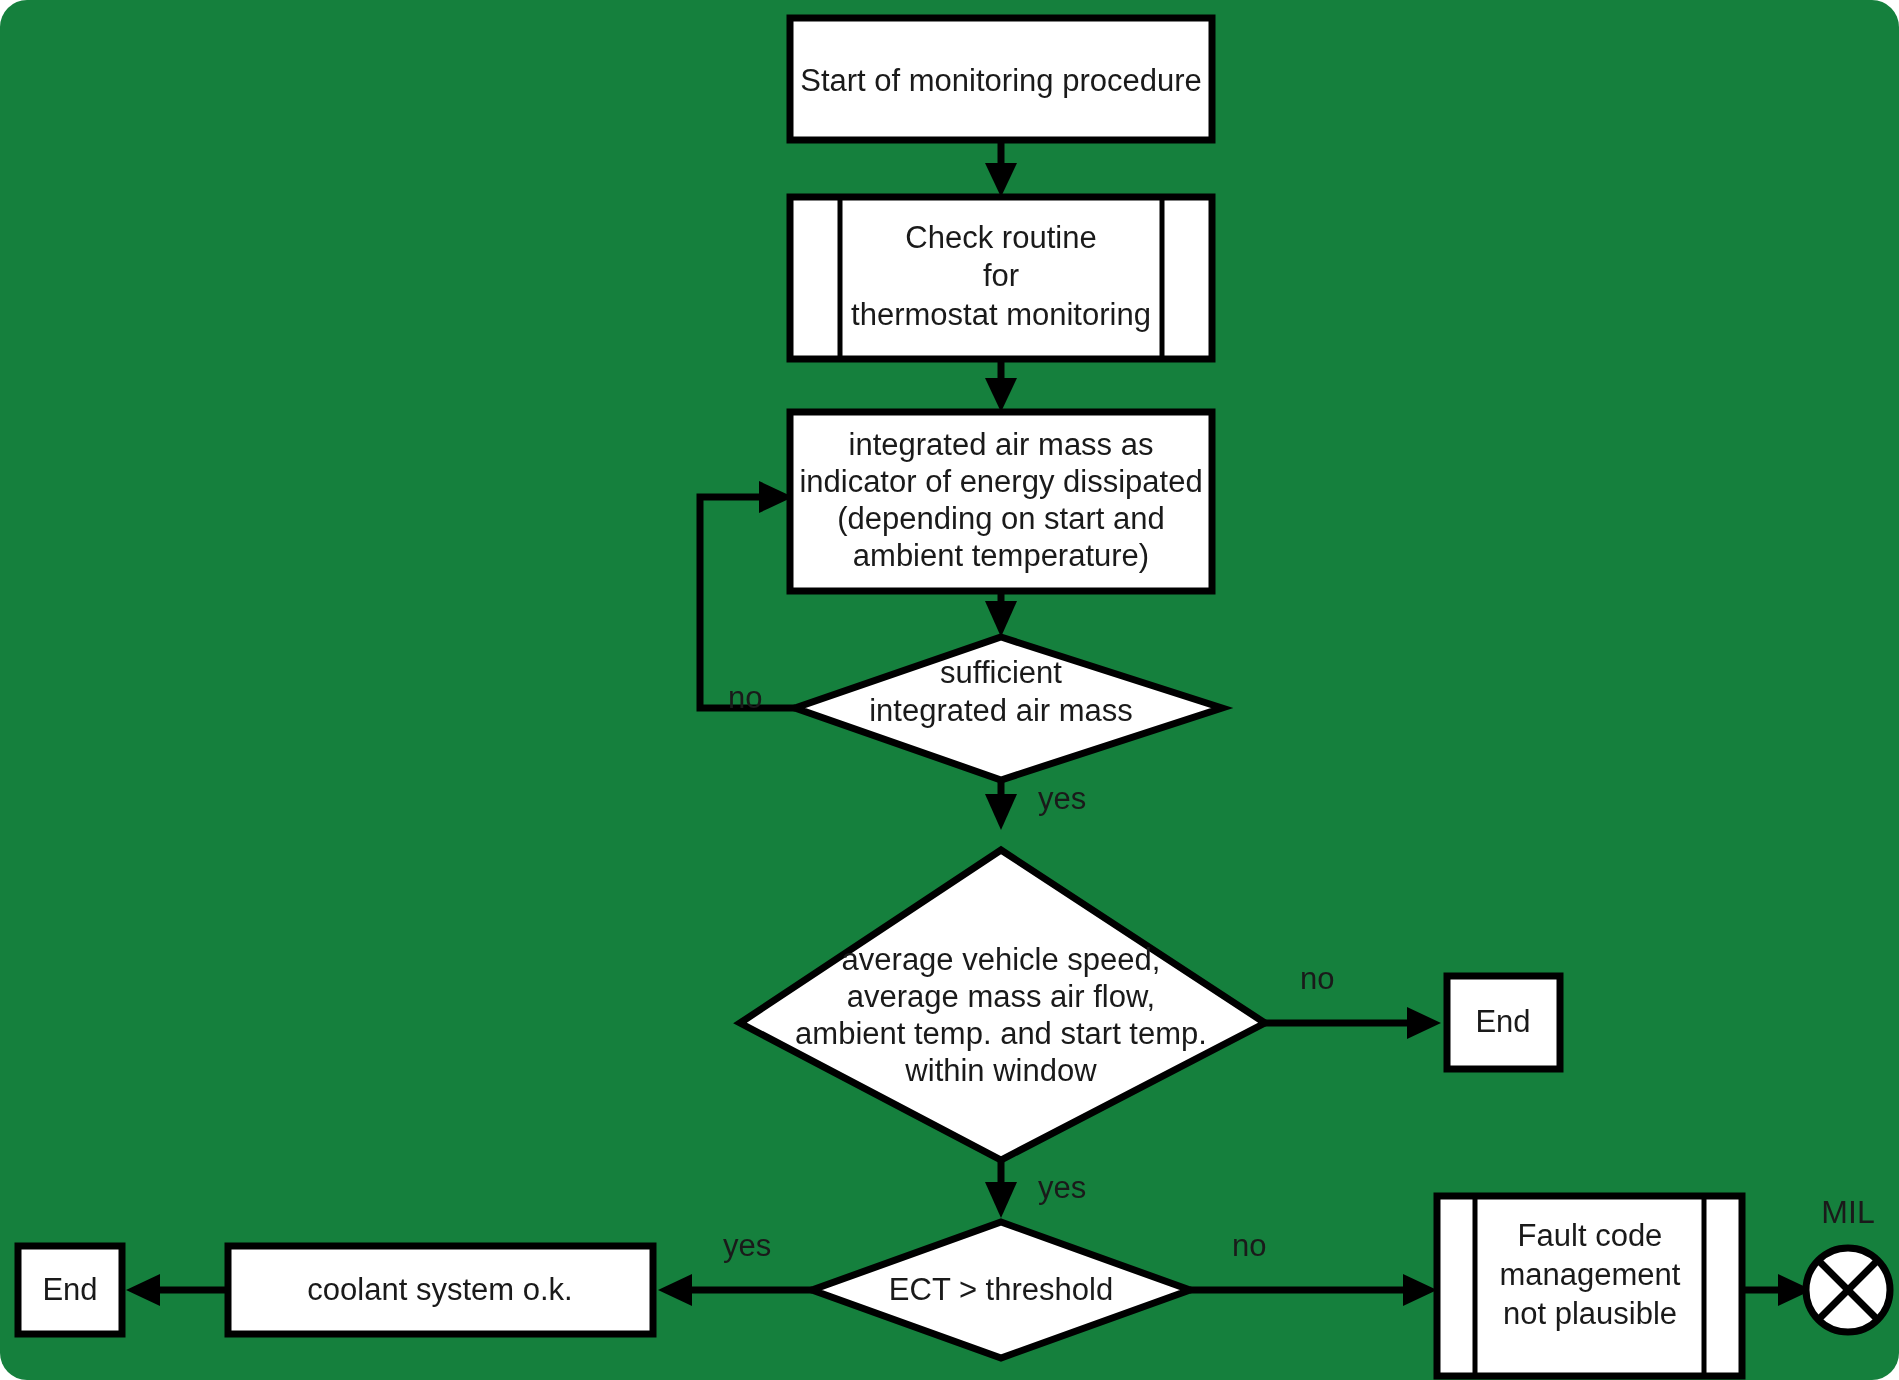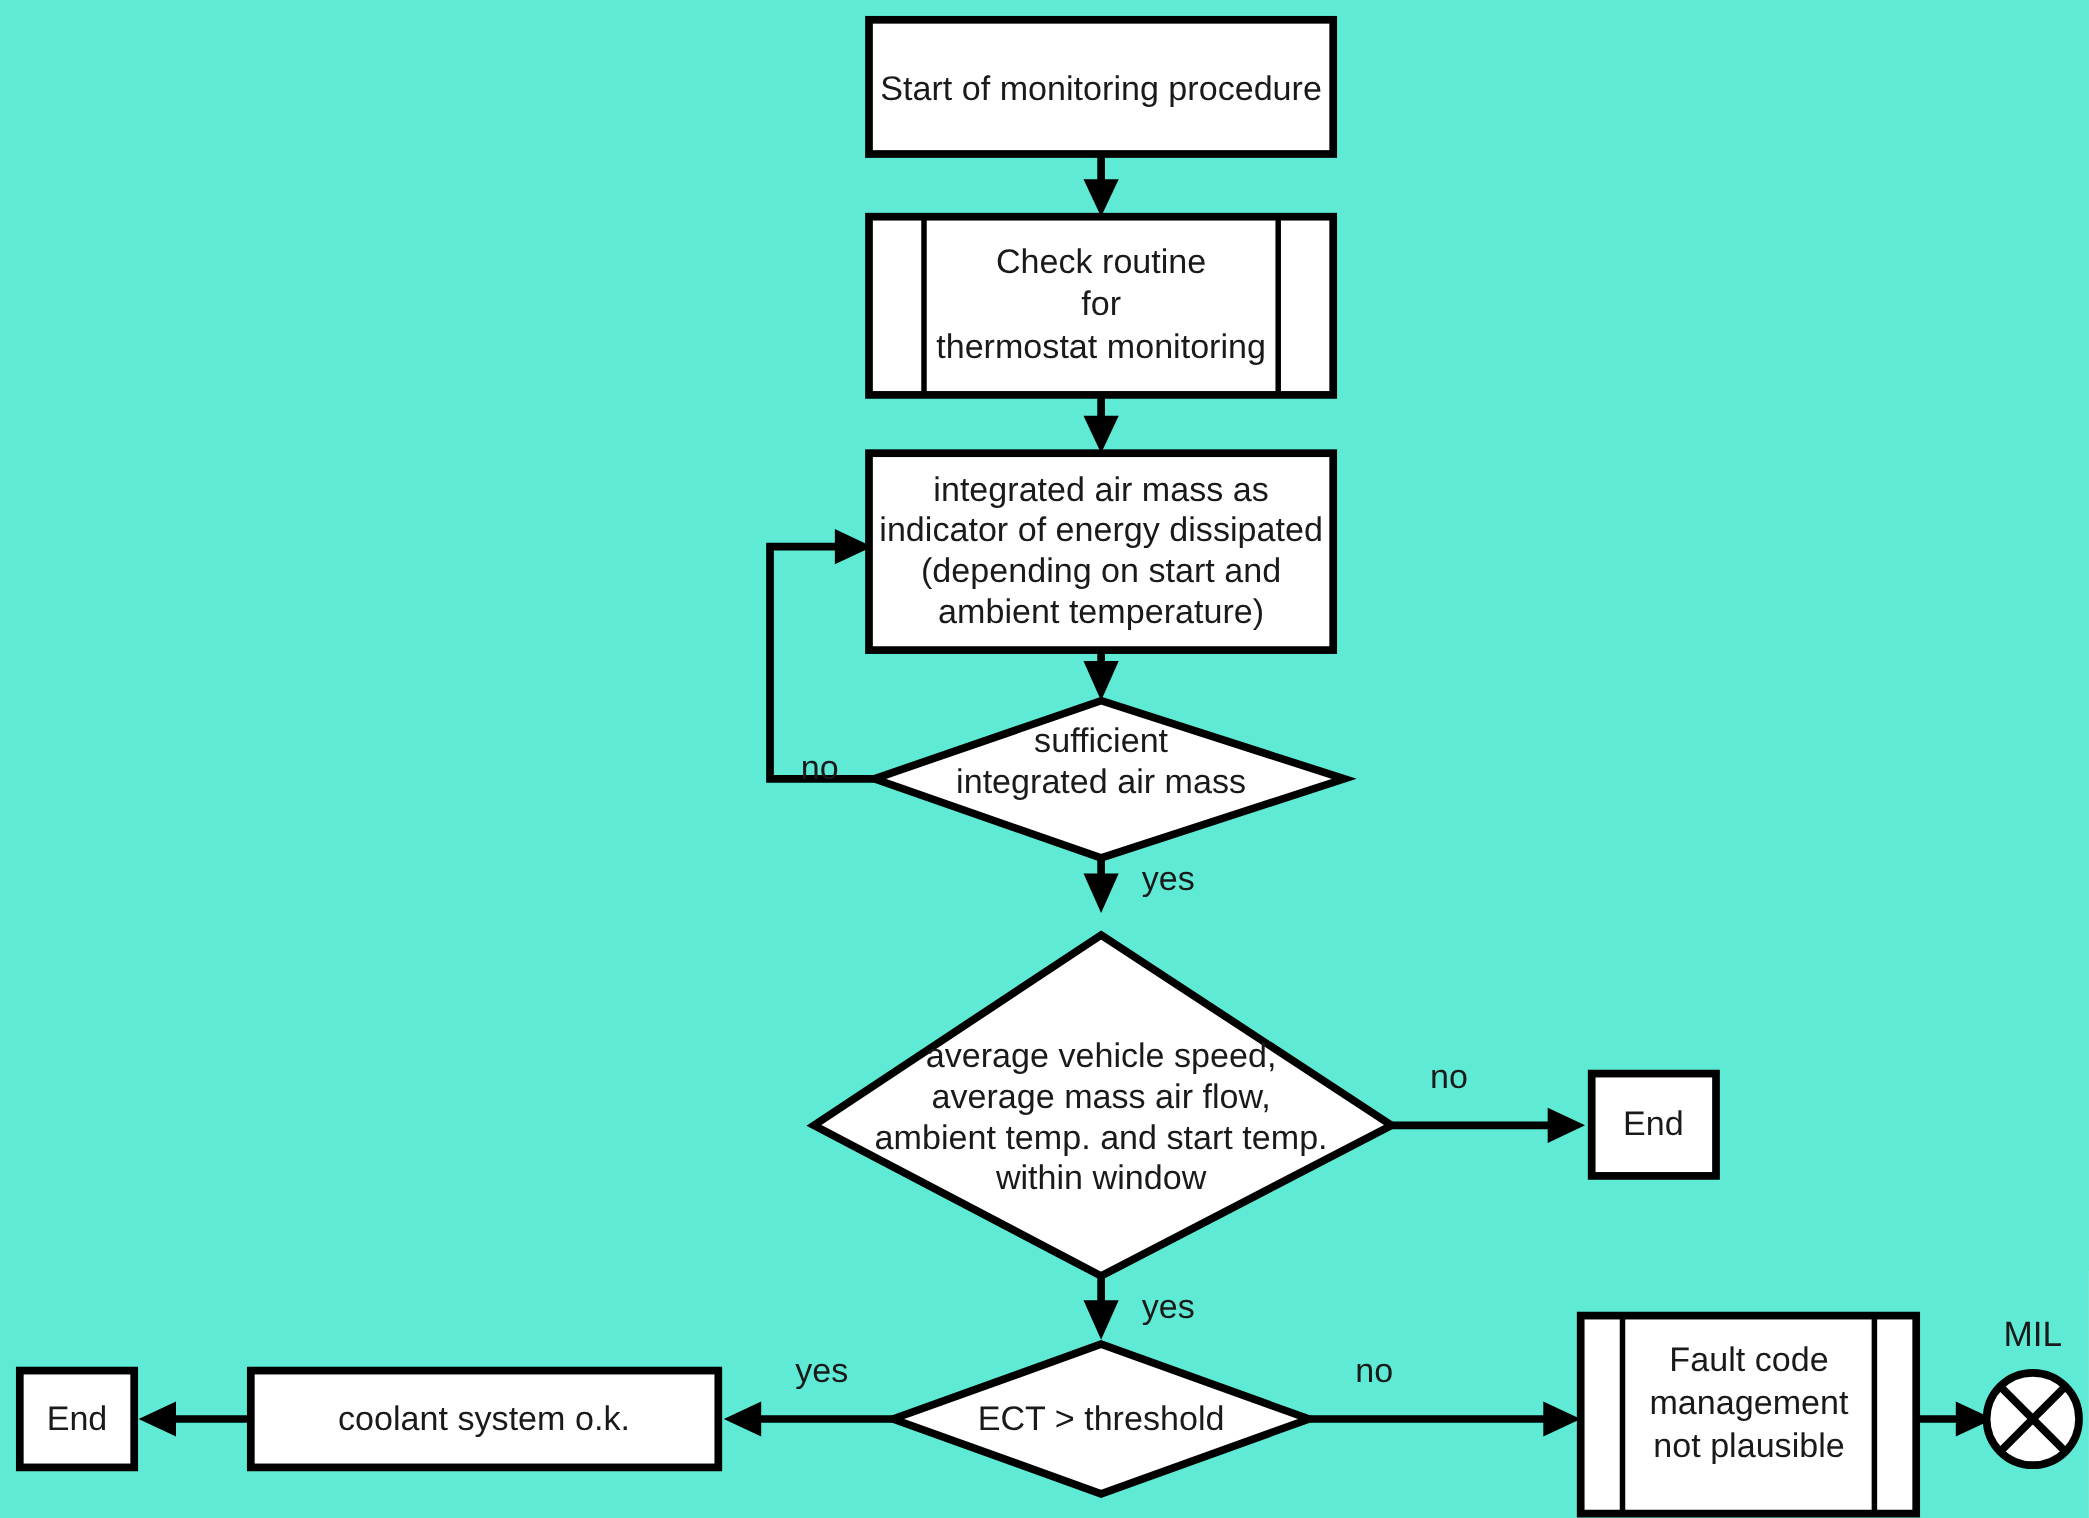--- a/index.html
+++ b/index.html
@@ -10,21 +10,22 @@
   body {
     width: 1899px;
     height: 1380px;
     font-family: "Liberation Sans", sans-serif;
     overflow: hidden;
   }
   #flowchart-root {
     position: relative;
     width: 1899px;
     height: 1380px;
-    background: #5eead4;
+    background: #15803d;
+    border-radius: 27px;
   }
   svg.fc {
     display: block;
     width: 1899px;
     height: 1380px;
   }
   .shape-fill {
     fill: #ffffff;
     stroke: #000000;
     stroke-width: 7;

